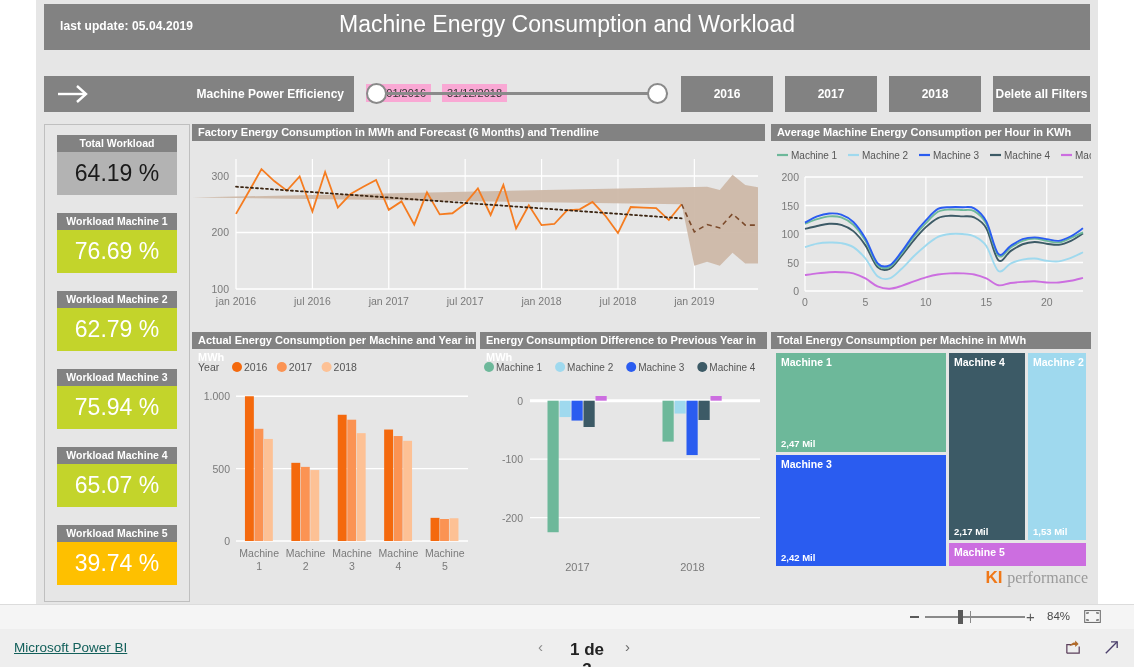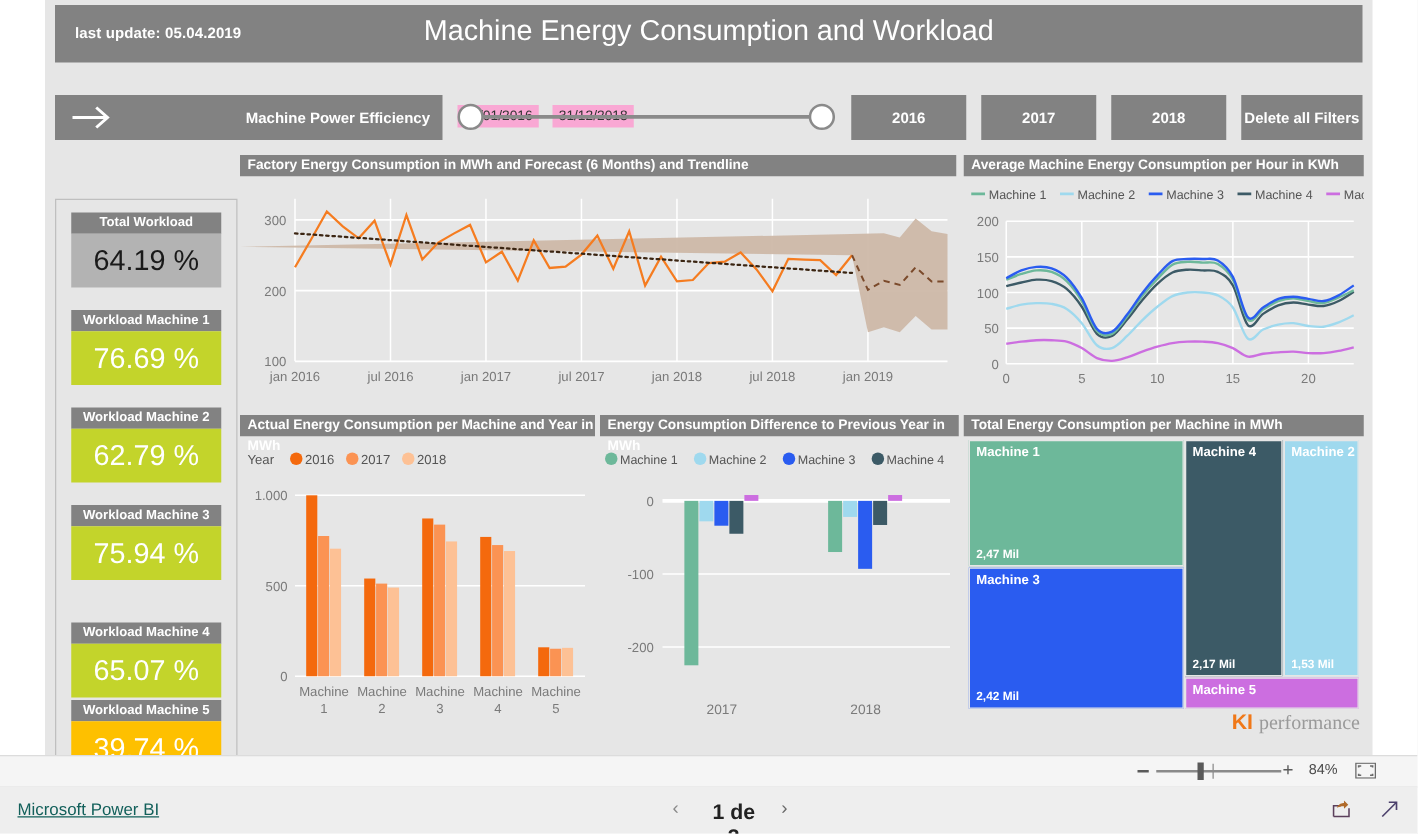--- a/index.html
+++ b/index.html
@@ -29,21 +29,21 @@
   .sl-knob.k2{left:281px;}
 
   .yr-btn{position:absolute;top:76px;height:36px;background:#828282;color:#fff;font-size:12px;font-weight:bold;
           display:flex;align-items:center;justify-content:center;cursor:pointer;}
   .yr1{left:645px;width:92px;}
   .yr2{left:749px;width:92px;}
   .yr3{left:853px;width:92px;}
   .yr4{left:957px;width:97px;}
 
   
-  .kpi-panel{position:absolute;left:8px;top:124px;width:146px;height:478px;background:#e6e6e6;border:1px solid #bfbfbf;box-sizing:border-box;margin-top:35px;}
+  .kpi-panel{position:absolute;left:8px;top:124px;width:146px;height:478px;background:#e6e6e6;border:1px solid #bfbfbf;box-sizing:border-box;}
   .kpi{position:absolute;left:12px;width:120px;}
   .kpi-hd{height:17px;line-height:17px;text-align:center;background:#828282;color:#fff;font-size:10.5px;font-weight:bold;}
   .kpi-val{height:43px;line-height:43px;text-align:center;font-size:23px;color:#ffffff;}
   .kpi-val.dark{color:#1a1a1a;}
 
   
   .vis{position:absolute;background:#e6e6e6;}
   .vis-hd{height:17px;line-height:17px;background:#828282;color:#fff;font-size:11px;font-weight:bold;padding-left:6px;box-sizing:border-box;}
   .plot{position:relative;width:100%;}
 
@@ -115,21 +115,21 @@
         <div class="kpi-val" style="background:#c3d42b">76.69 %</div>
       </div>
       <div class="kpi" style="top:166px">
         <div class="kpi-hd">Workload Machine 2</div>
         <div class="kpi-val" style="background:#c3d42b">62.79 %</div>
       </div>
       <div class="kpi" style="top:244px">
         <div class="kpi-hd">Workload Machine 3</div>
         <div class="kpi-val" style="background:#c3d42b">75.94 %</div>
       </div>
-      <div class="kpi" style="top:338px">
+      <div class="kpi" style="top:322px">
         <div class="kpi-hd">Workload Machine 4</div>
         <div class="kpi-val" style="background:#c3d42b">65.07 %</div>
       </div>
       <div class="kpi" style="top:400px">
         <div class="kpi-hd">Workload Machine 5</div>
         <div class="kpi-val" style="background:#fec000">39.74 %</div>
       </div>
     </div>
 
     <div class="vis" style="left:156px;top:124px;width:573px;height:202px">

